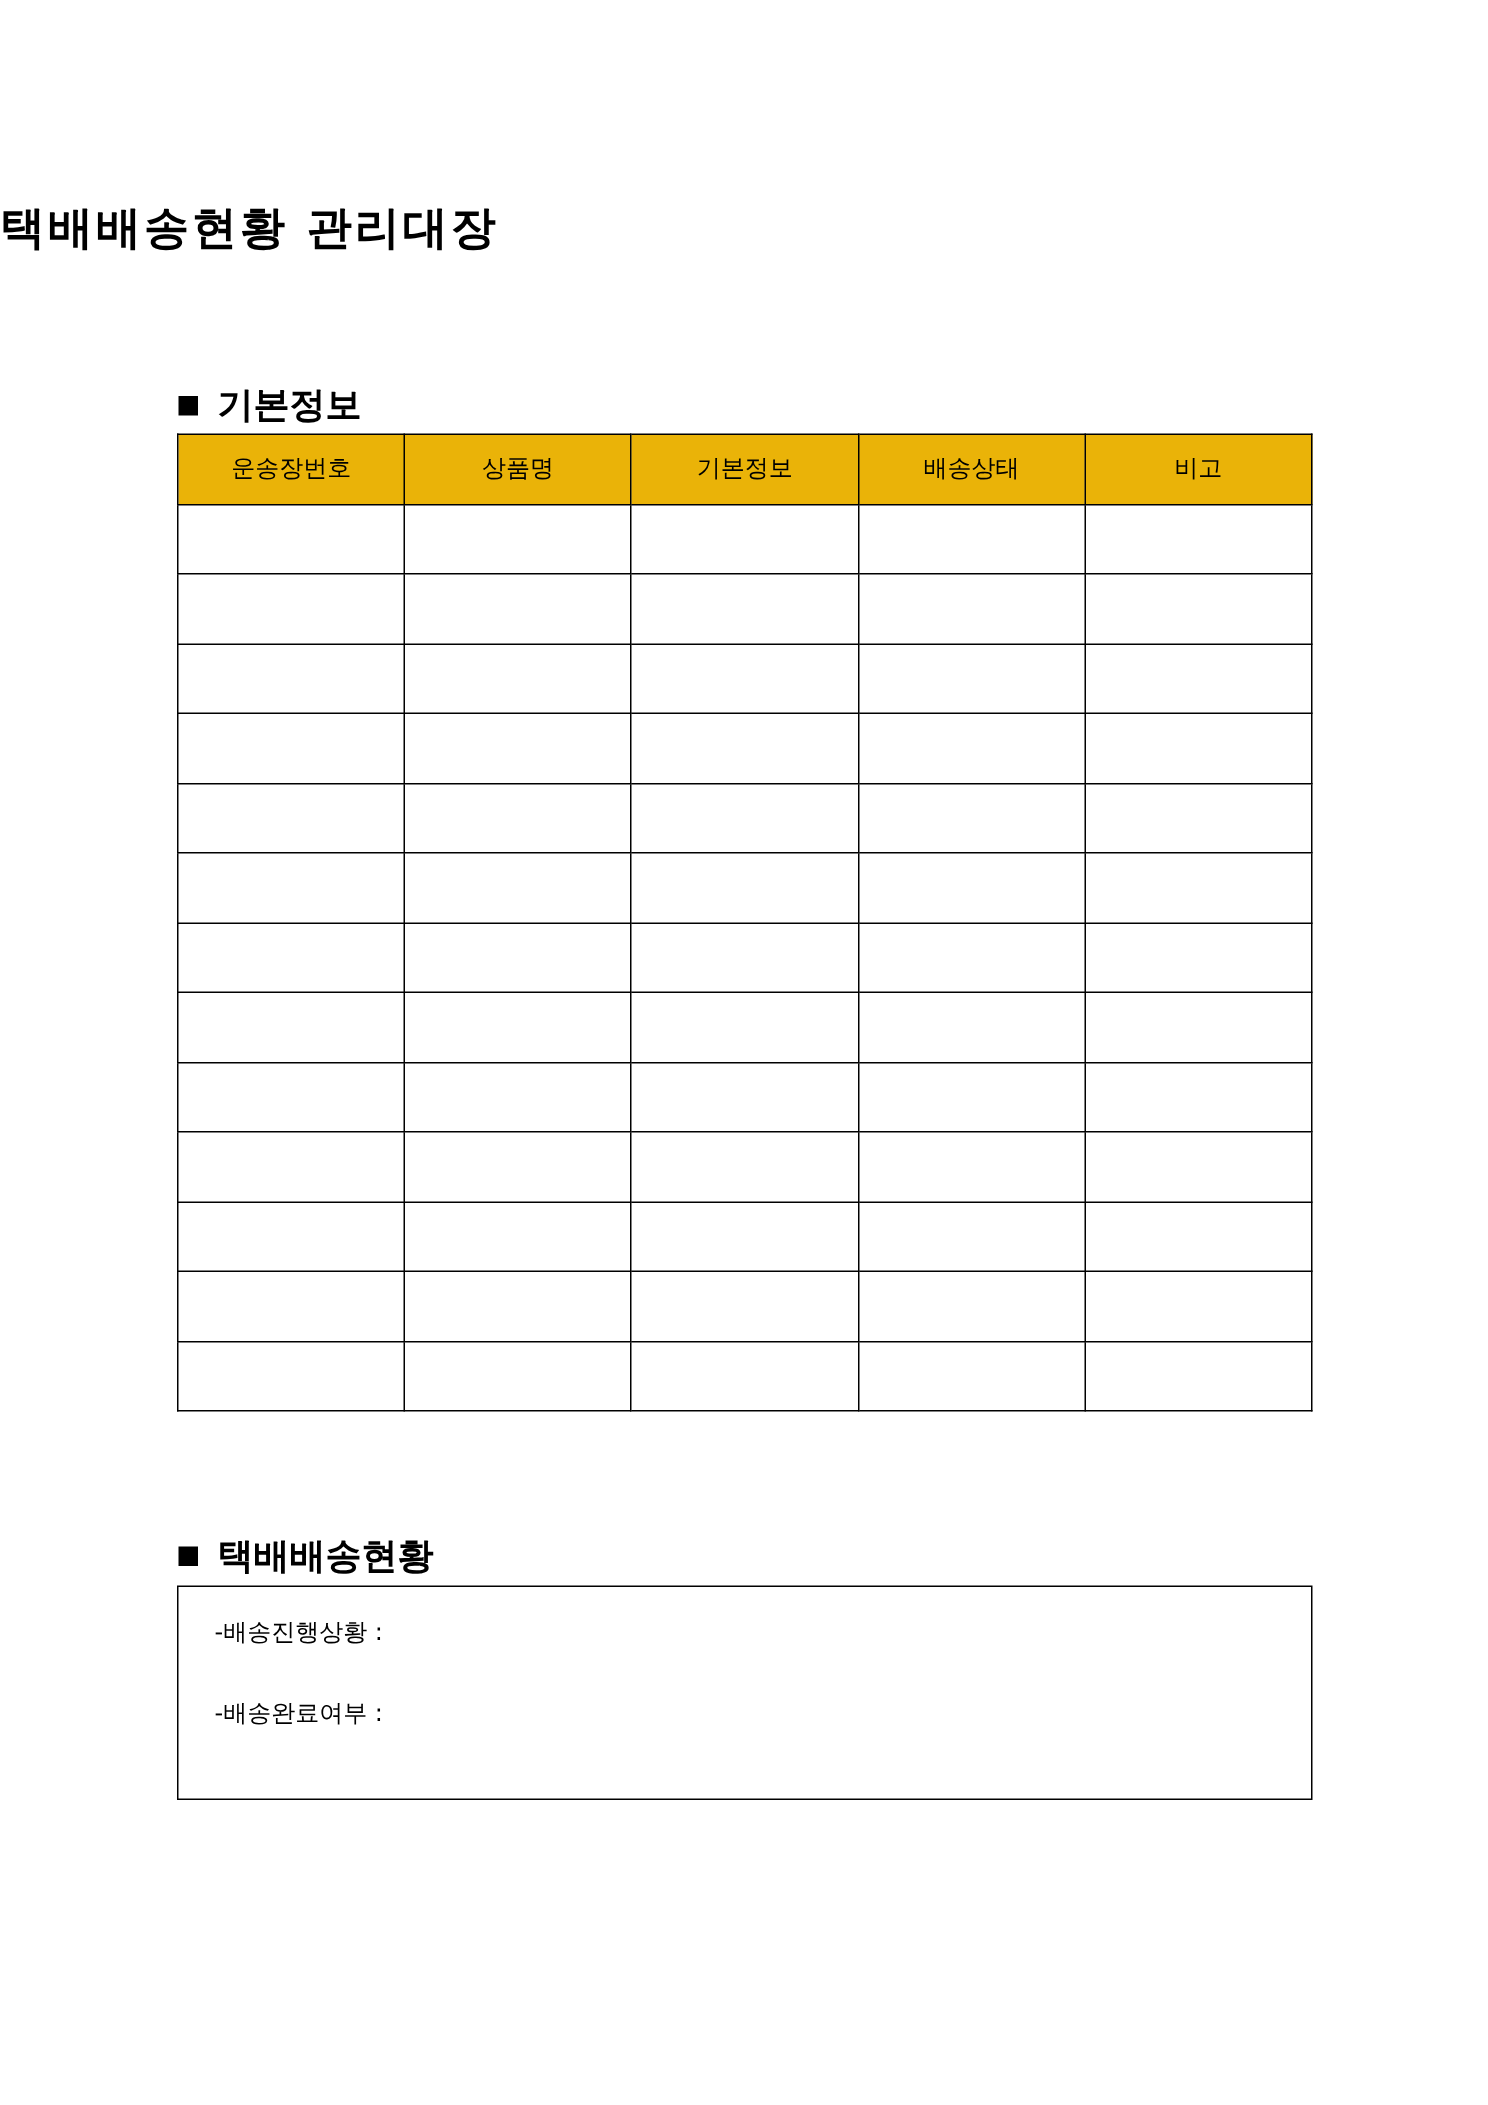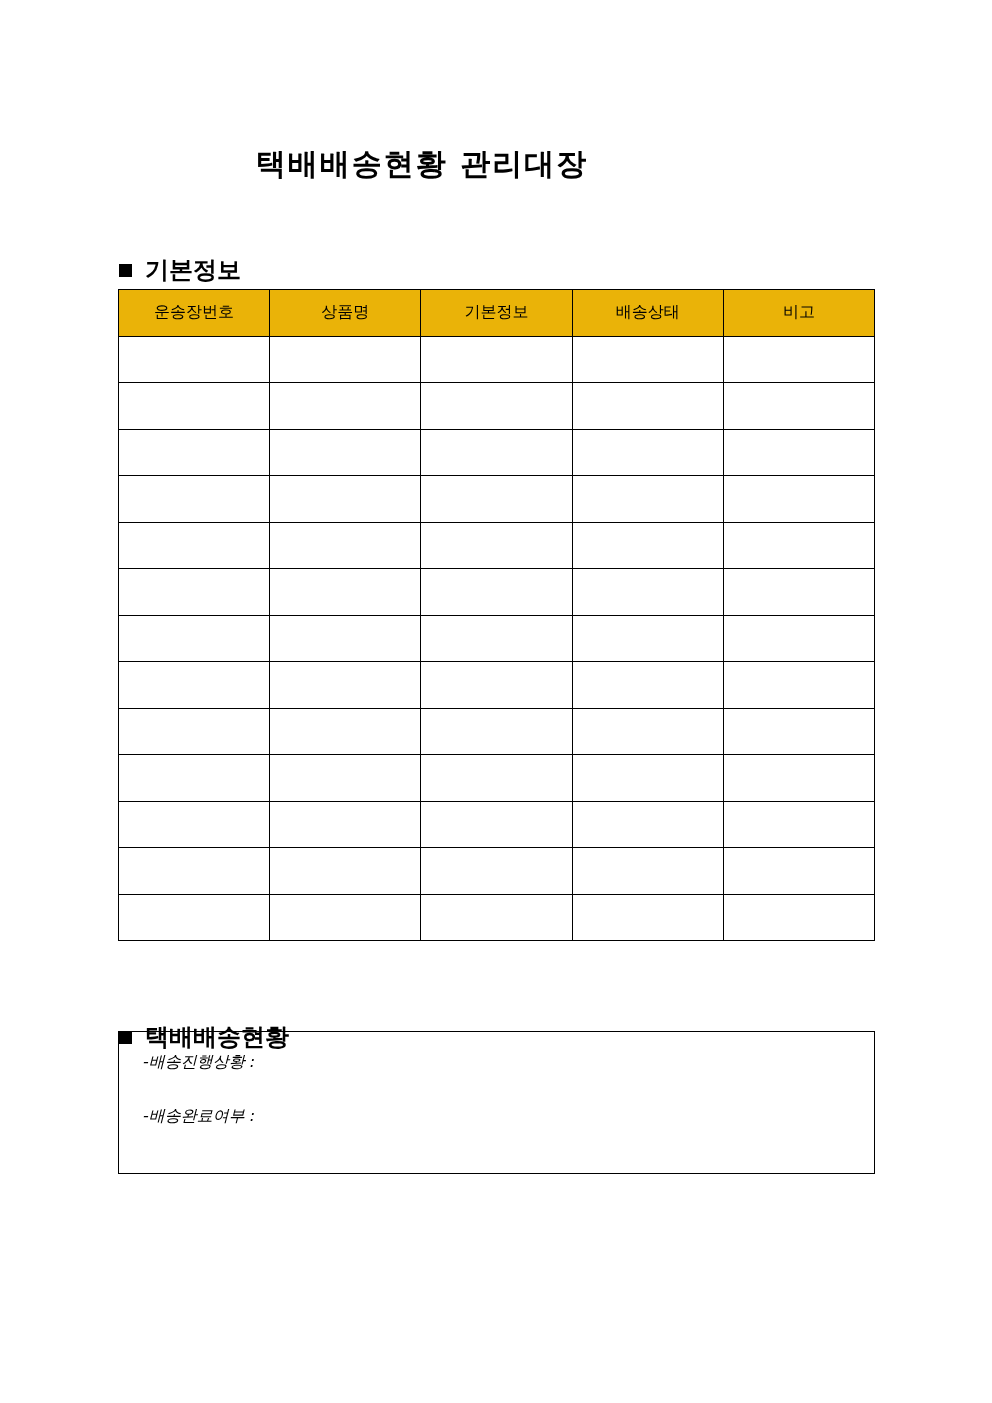--- a/index.html
+++ b/index.html
@@ -1,23 +1,23 @@
 <!DOCTYPE html>
 <html><head>
 <meta charset="utf-8">
 <style>
   html, body { margin:0; padding:0; background:#ffffff; }
   body { width:992px; height:1403px; position:relative; font-family:"DejaVu Sans", sans-serif; color:#000; }
-  .title { position:absolute; top:144px; left:0; width:844px; text-align:center; font-size:30px; font-weight:bold; letter-spacing:2px; }
+  .title { position:absolute; top:132px; left:0; width:844px; font-size:30px; font-weight:bold; letter-spacing:2px; }
   .section-head { position:absolute; left:119px; font-size:24px; font-weight:bold; display:flex; align-items:center; }
   .section-head .sq { display:inline-block; width:13px; height:13px; background:#000; margin-right:13px; }
   table.grid { position:absolute; left:118px; top:289px; width:757px; border-collapse:collapse; table-layout:fixed; }
   table.grid th, table.grid td { border:1.5px solid #000; height:45.5px; padding:0; }
   table.grid th { background:#eab308; font-weight:normal; font-size:16px; text-align:center; }
-  .detail-box { position:absolute; left:118px; top:1031px; width:755px; height:141px; border:1.5px solid #000;font-style:italic; }
+  .detail-box { position:absolute; left:118px; top:1057px; width:755px; height:141px; border:1.5px solid #000; }
   .detail-line { position:absolute; left:24px; font-size:16px; }
 </style>
 </head>
 <body>
 
 <div class="title">택배배송현황 관리대장</div>
 
 <div class="section-head" style="top:254px;">
   <span class="sq"></span>
   <span>기본정보</span>

